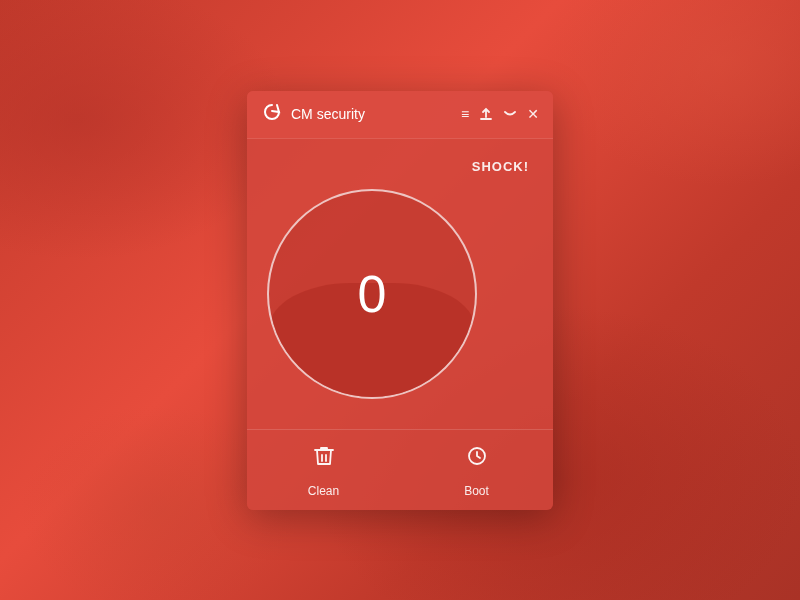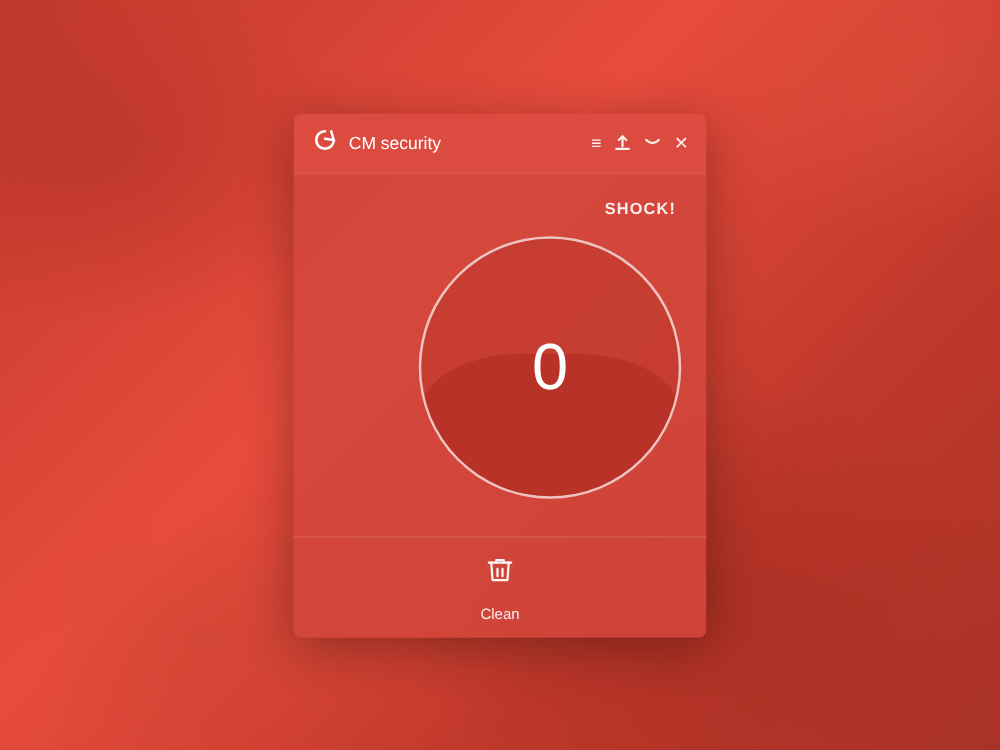--- a/index.html
+++ b/index.html
@@ -26,21 +26,21 @@
         radial-gradient(ellipse 350px 250px at 70% 80%, rgba(160,40,30,0.5) 0%, transparent 70%),
         radial-gradient(ellipse 200px 150px at 20% 85%, rgba(200,70,50,0.4) 0%, transparent 70%),
         linear-gradient(135deg, #c0392b 0%, #e74c3c 40%, #c0392b 70%, #a93226 100%);
       z-index: 0;
     }
 
     
     .app-window {
       position: relative;
       z-index: 1;
-      width: 330px;
+      width: 306px;
       background: rgba(210, 70, 60, 0.85);
       border-radius: 6px;
       box-shadow: 0 8px 40px rgba(0,0,0,0.3);
       overflow: hidden;
     }
 
     
     .title-bar {
       display: flex;
       align-items: center;
@@ -78,21 +78,21 @@
       display: flex;
       align-items: center;
       justify-content: center;
     }
 
     
     .main-content {
       padding: 20px 20px 10px;
       display: flex;
       flex-direction: column;
-      align-items: flex-end;
+      align-items: flex-start;
       position: relative;
     }
 
     .shock-label {
       position: absolute;
       top: 20px;
       right: 24px;
       color: white;
       font-size: 13px;
       font-weight: 600;
@@ -221,17 +221,26 @@
         <svg class="icon-svg" viewBox="0 0 24 24" stroke-linecap="round" stroke-linejoin="round">
           <polyline points="3 6 5 6 21 6"></polyline>
           <path d="M19 6l-1 14H6L5 6"></path>
           <path d="M10 11v6M14 11v6"></path>
           <path d="M9 6V4h6v2"></path>
         </svg>
       </span>
       <span class="nav-label">Clean</span>
     </div>
 
+    <div class="nav-item">
+      <span class="nav-icon">
+        <svg class="icon-svg" viewBox="0 0 24 24" stroke-linecap="round" stroke-linejoin="round">
+          <circle cx="12" cy="12" r="8"></circle>
+          <polyline points="12 8 12 12 15 14"></polyline>
+        </svg>
+      </span>
+      <span class="nav-label">Boot</span>
+    </div>
 
 
 
   </div>
 </div>
 
 </body></html>

